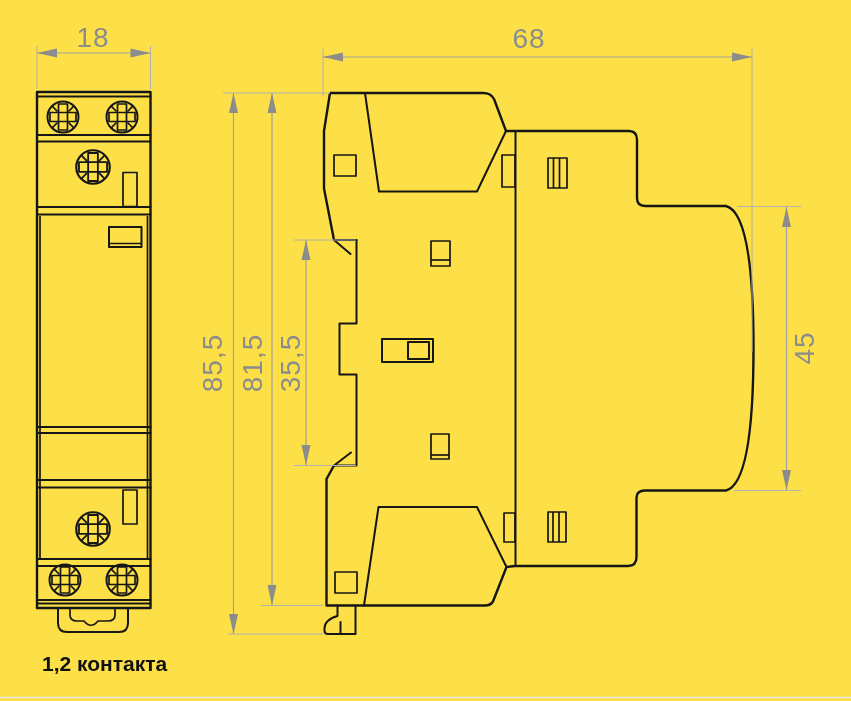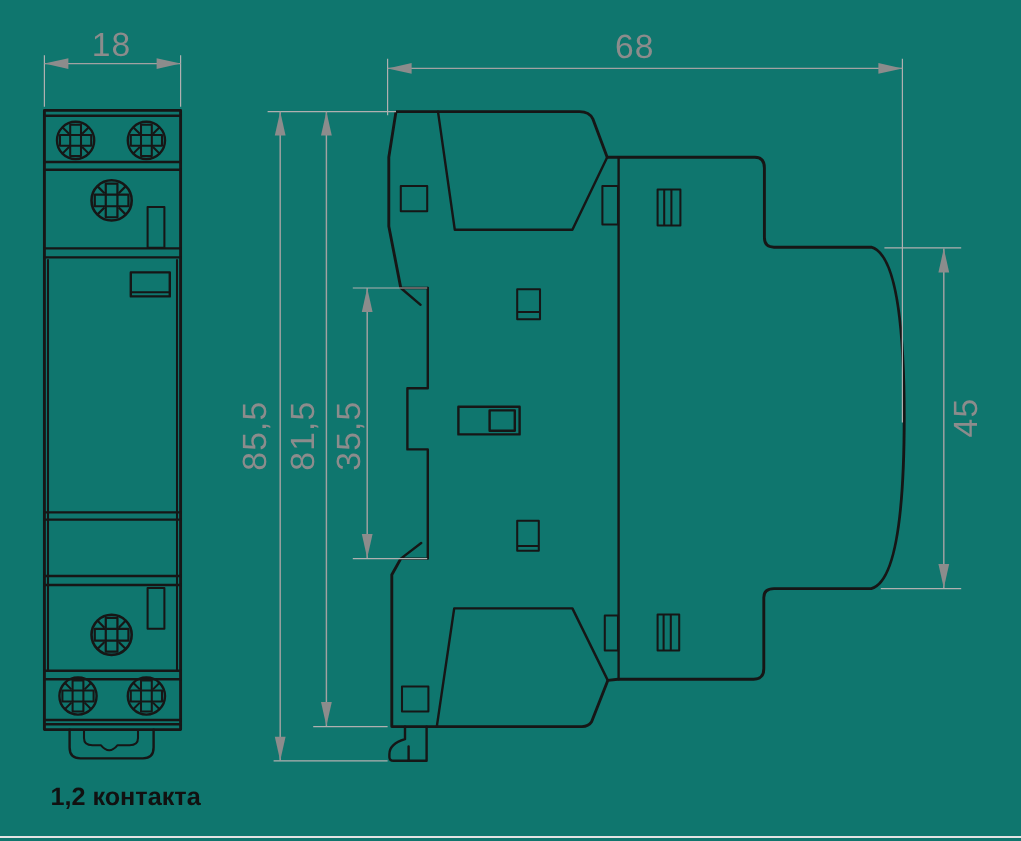--- a/index.html
+++ b/index.html
@@ -1,16 +1,16 @@
 <!DOCTYPE html>
 <html><head>
 <meta charset="utf-8">
 <style>
   html,body{margin:0;padding:0;background:#ffffff;}
-  .stage{width:851px;height:701px;position:relative;background:#0f766e;overflow:hidden;
+  .stage{width:851px;height:701px;position:relative;background:#fde047;overflow:hidden;
          font-family:"Liberation Sans", sans-serif;}
   svg{display:block;}
   .k{stroke:#161616;fill:none;stroke-width:2;stroke-linejoin:round;stroke-linecap:round;}
   .k2{stroke:#161616;fill:none;stroke-width:2.4;stroke-linejoin:round;}
   .kt{stroke:#161616;fill:none;stroke-width:1.7;stroke-linejoin:round;}
   .d{stroke:#a2a2a2;fill:none;stroke-width:1.2;}
   .de{stroke:#b0b0b0;fill:none;stroke-width:1;}
   .ar{fill:#8c8c8c;stroke:none;}
   .dt{fill:#8c8c8c;font-family:"Liberation Sans",sans-serif;font-size:28px;letter-spacing:1px;}
   .cap{fill:#111111;font-family:"Liberation Sans",sans-serif;font-size:21px;font-weight:bold;}

